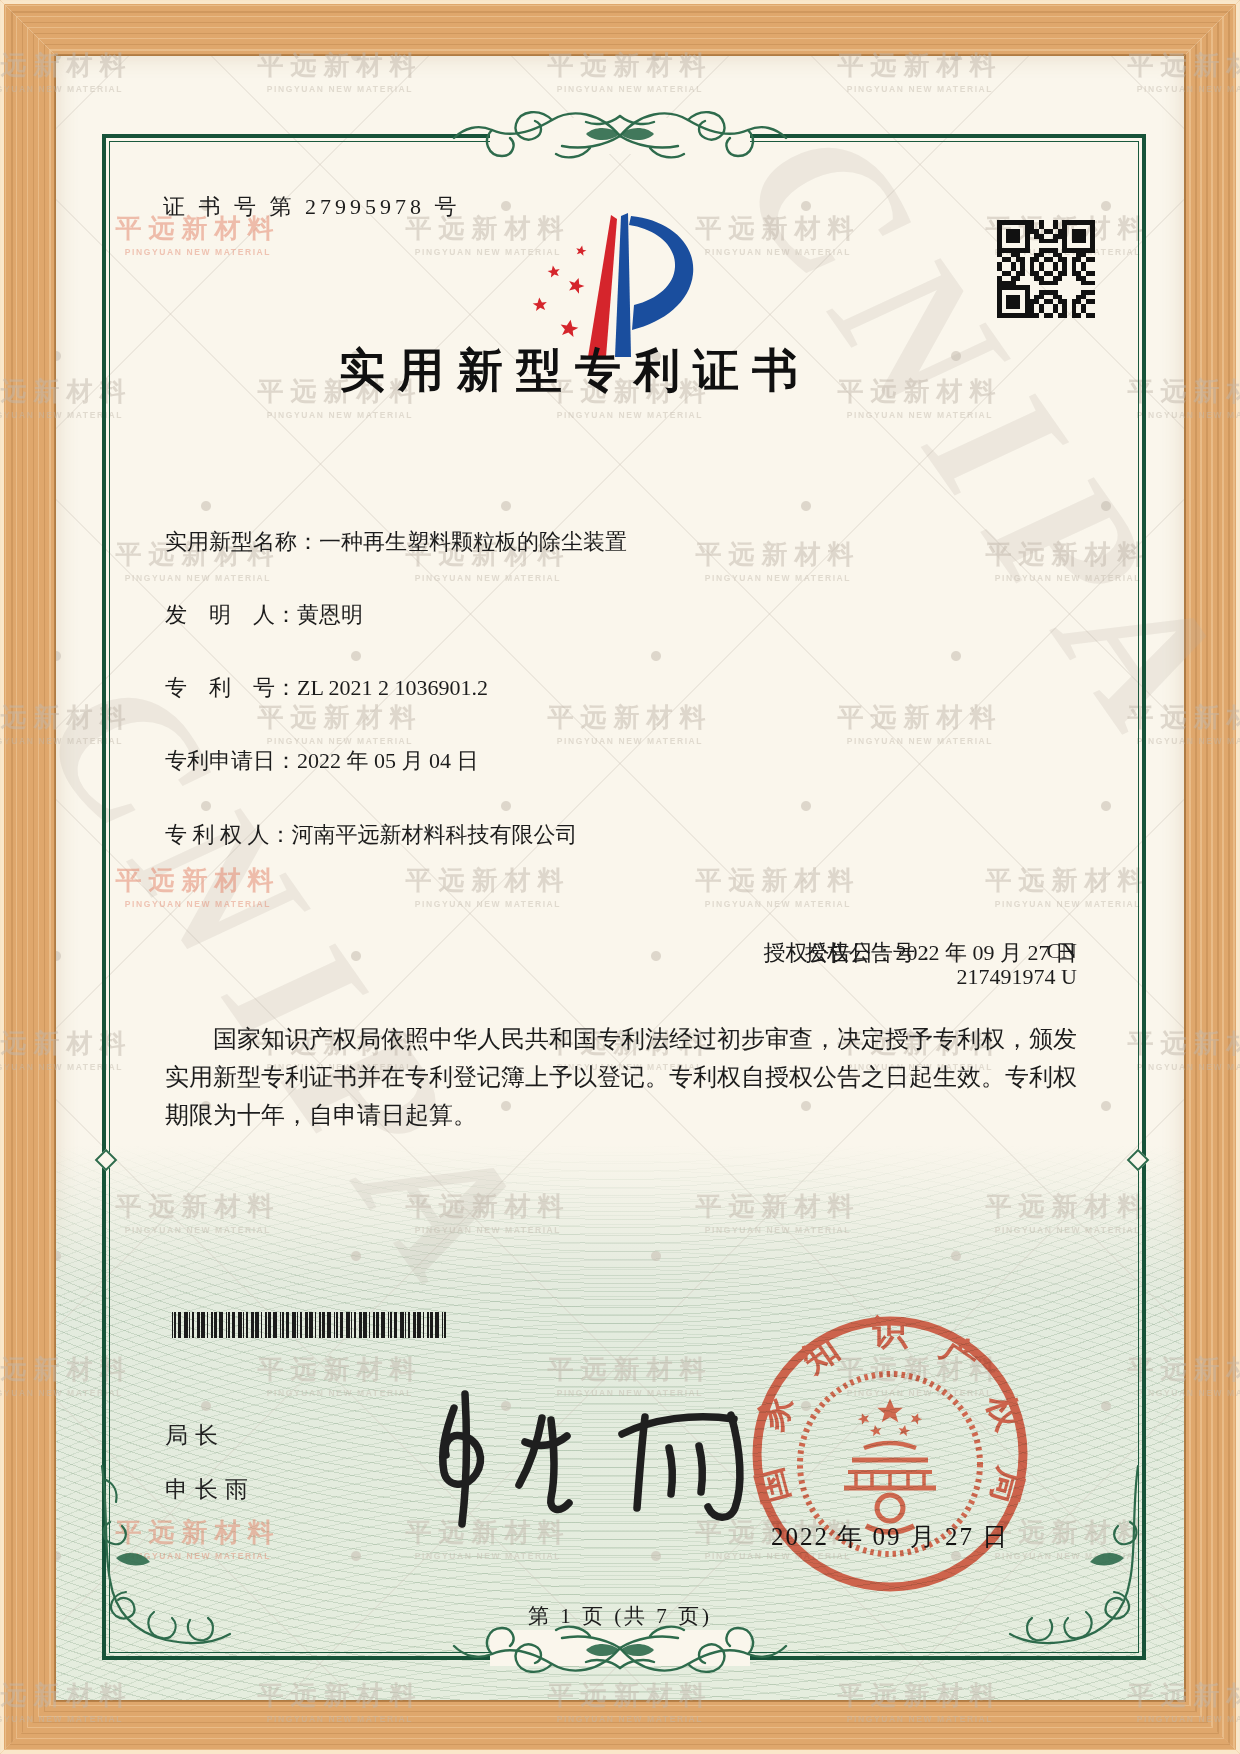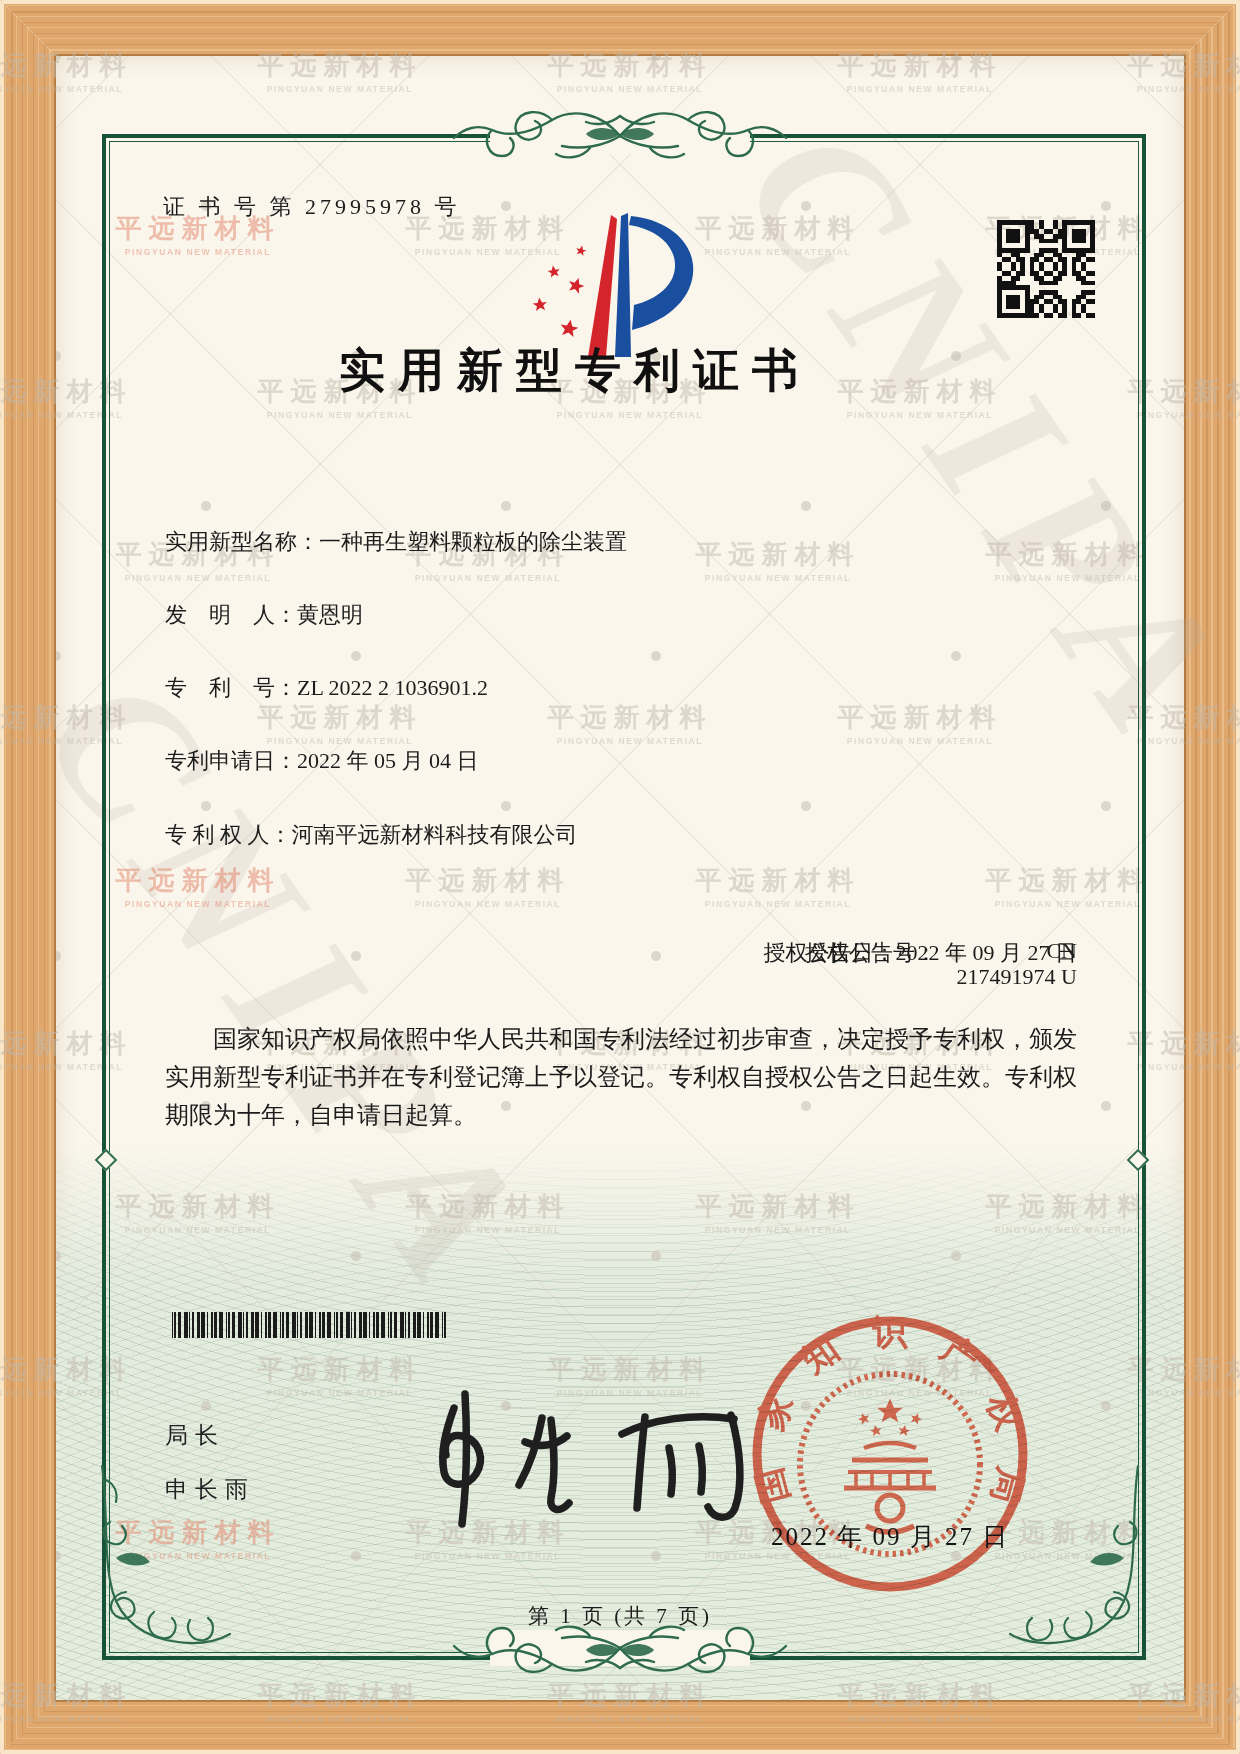--- a/index.html
+++ b/index.html
@@ -637,21 +637,21 @@
 
   <div class="txt" id="title">实用新型专利证书</div>
 
   <div class="txt frow" style="top:527px;">
     <span class="flabel">实用新型名称：</span><span class="fvalue">一种再生塑料颗粒板的除尘装置</span>
   </div>
   <div class="txt frow" style="top:600px;">
     <span class="flabel">发　明　人：</span><span class="fvalue">黄恩明</span>
   </div>
   <div class="txt frow" style="top:673px;">
-    <span class="flabel">专　利　号：</span><span class="fvalue">ZL 2022 2 1036901.2</span>
+    <span class="flabel">专　利　号：</span><span class="fvalue">ZL 2021 2 1036901.2</span>
   </div>
   <div class="txt frow" style="top:746px;">
     <span class="flabel">专利申请日：</span><span class="fvalue">2022 年 05 月 04 日</span>
   </div>
   <div class="txt frow" style="top:820px;">
     <span class="flabel">专 利 权 人：</span><span class="fvalue">河南平远新材料科技有限公司</span>
   </div>
   <div class="txt frow" style="top:938px;width:912px;">
     <span class="flabel">授权公告日：</span><span class="fvalue">2022 年 09 月 27 日</span>
     <span id="grant-label2">授权公告号：</span>

